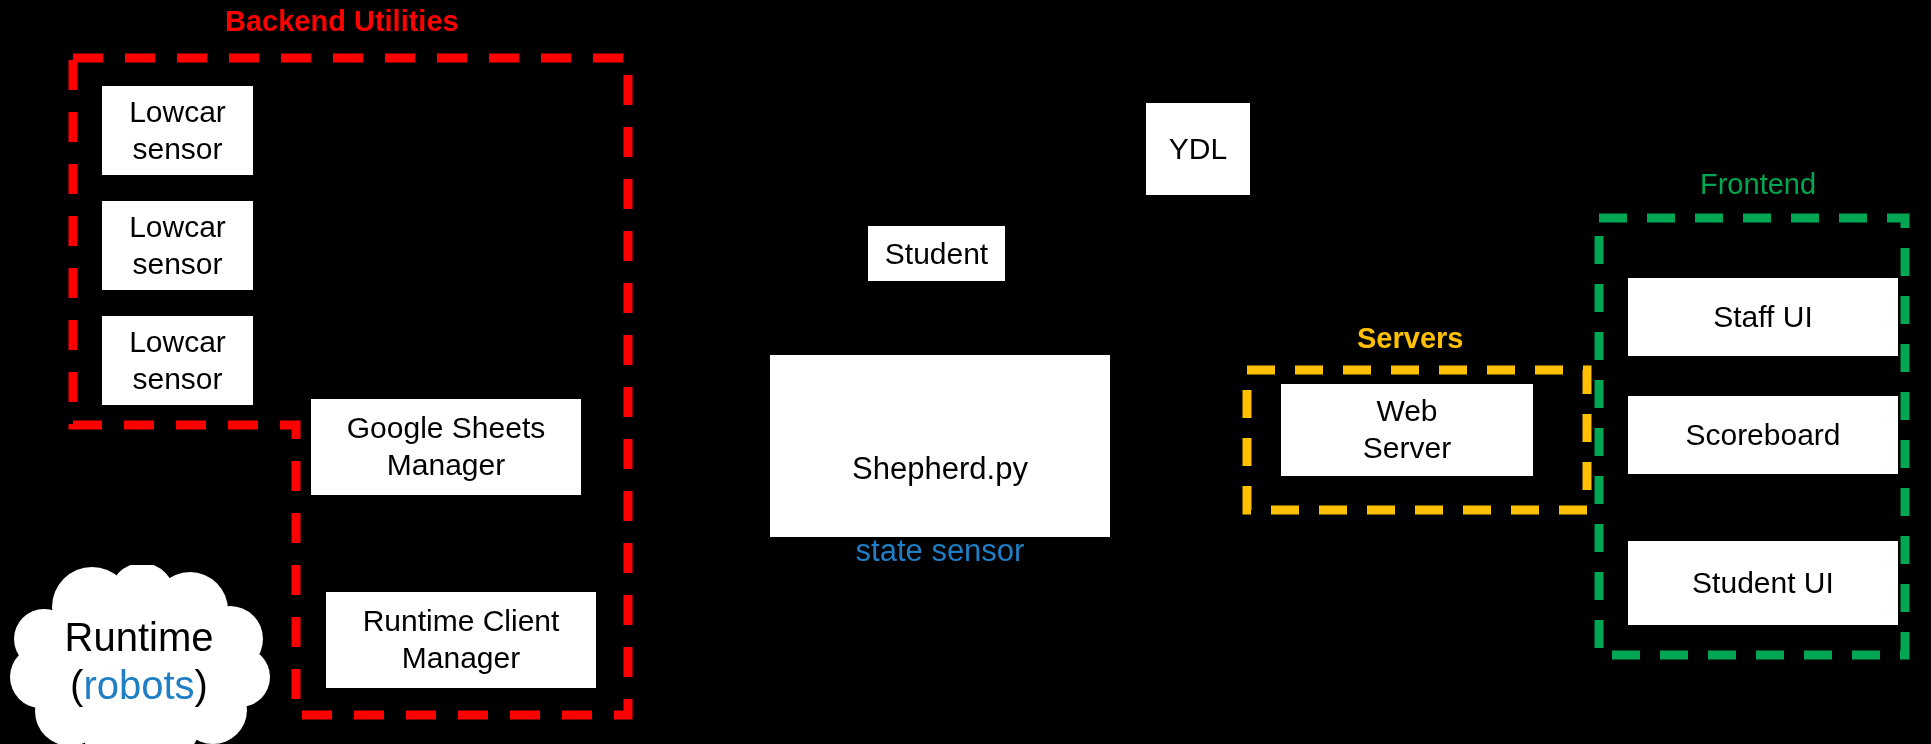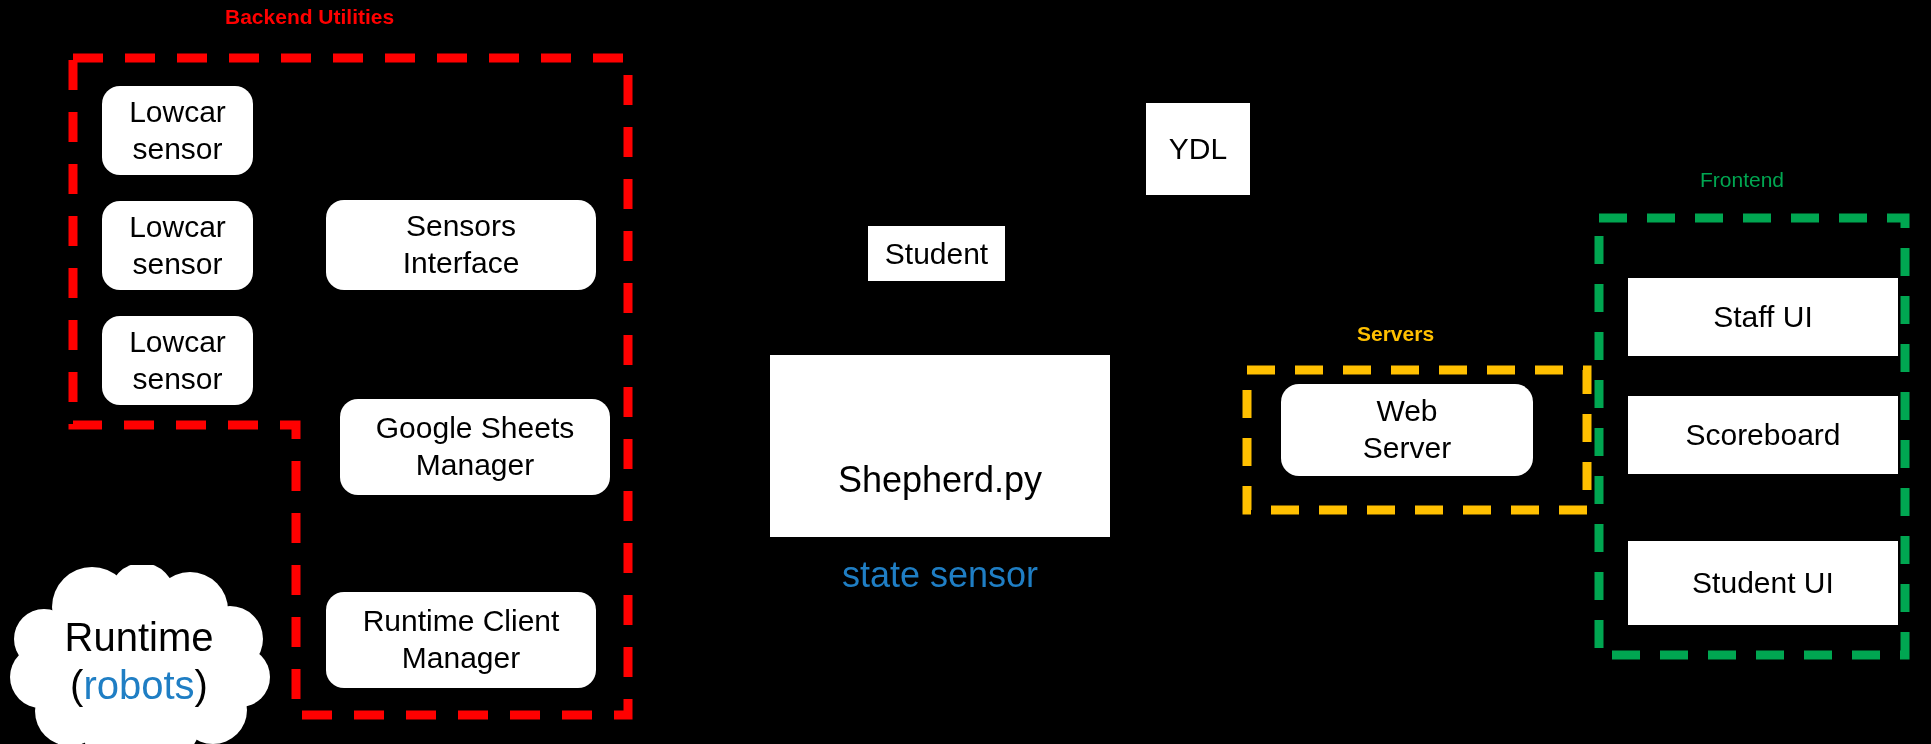--- a/index.html
+++ b/index.html
@@ -26,26 +26,26 @@
     align-items: center;
     justify-content: center;
     text-align: center;
     line-height: 1.18;
     font-size: 30px;
     font-weight: 400;
     box-sizing: border-box;
     padding: 2px 6px;
     white-space: pre-line;
   }
-  .node.two-line { line-height: 1.22; border-radius: 18px; }
+  .node.two-line { line-height: 1.22; }
 
   
   .group-label {
     position: absolute;
-    font-size: 21px;
+    font-size: 29px;
     font-weight: 700;
     white-space: nowrap;
     letter-spacing: 0px;
   }
   .group-label.thin { font-weight: 400; }
 
   
   .frame-svg {
     position: absolute;
     left: 0; top: 0;
@@ -94,24 +94,22 @@
 
   <div class="node two-line" style="left:102px; top:86px; width:151px; height:89px;">Lowcar
 sensor</div>
 
   <div class="node two-line" style="left:102px; top:201px; width:151px; height:89px;">Lowcar
 sensor</div>
 
   <div class="node two-line" style="left:102px; top:316px; width:151px; height:89px;">Lowcar
 sensor</div>
 
-  <div class="node two-line" style="left:326px; top:200px; width:270px; height:90px;">Sensors
-Interface</div>
 
-  <div class="node two-line" style="left:340px; top:399px; width:270px; height:96px;">Google Sheets
+  <div class="node two-line" style="left:311px; top:399px; width:270px; height:96px;">Google Sheets
 Manager</div>
 
   <div class="node two-line" style="left:326px; top:592px; width:270px; height:96px;">Runtime Client
 Manager</div>
 
   <div class="cloud-wrap" style="left:8px; top:565px; width:262px; height:185px;">
     <svg width="262" height="185" viewBox="0 0 262 185" xmlns="http://www.w3.org/2000/svg">
       <g fill="#ffffff">
         <circle cx="84" cy="42" r="40"></circle>
         <circle cx="134" cy="31" r="33"></circle>
@@ -131,21 +129,21 @@
       <span>Runtime</span><br>
       <span class="paren">(</span><span class="accent-blue">robots</span><span class="paren">)</span>
     </div>
   </div>
 
   <div class="node" style="left:868px; top:226px; width:137px; height:55px;">Student</div>
 
   <div class="node" style="left:1146px; top:103px; width:104px; height:92px;">YDL</div>
 
   <div class="node" style="left:770px; top:355px; width:340px; height:182px; display:block; padding:0;">
-    <div style="position:absolute; left:0; right:0; top:53px; text-align:center; font-size:36px; line-height:1.32;">
+    <div style="position:absolute; left:0; right:0; top:53px; text-align:center; font-size:31px; line-height:1.32;">
       <span>Shepherd.py</span><br>
       <span class="paren">(</span><span class="accent-blue">state sensor</span><span class="paren">)</span>
     </div>
   </div>
 
   <div class="node two-line" style="left:1281px; top:384px; width:252px; height:92px;">Web
 Server</div>
 
   <div class="node" style="left:1628px; top:248px; width:270px; height:78px;margin-top:30px;">Staff UI</div>
 

